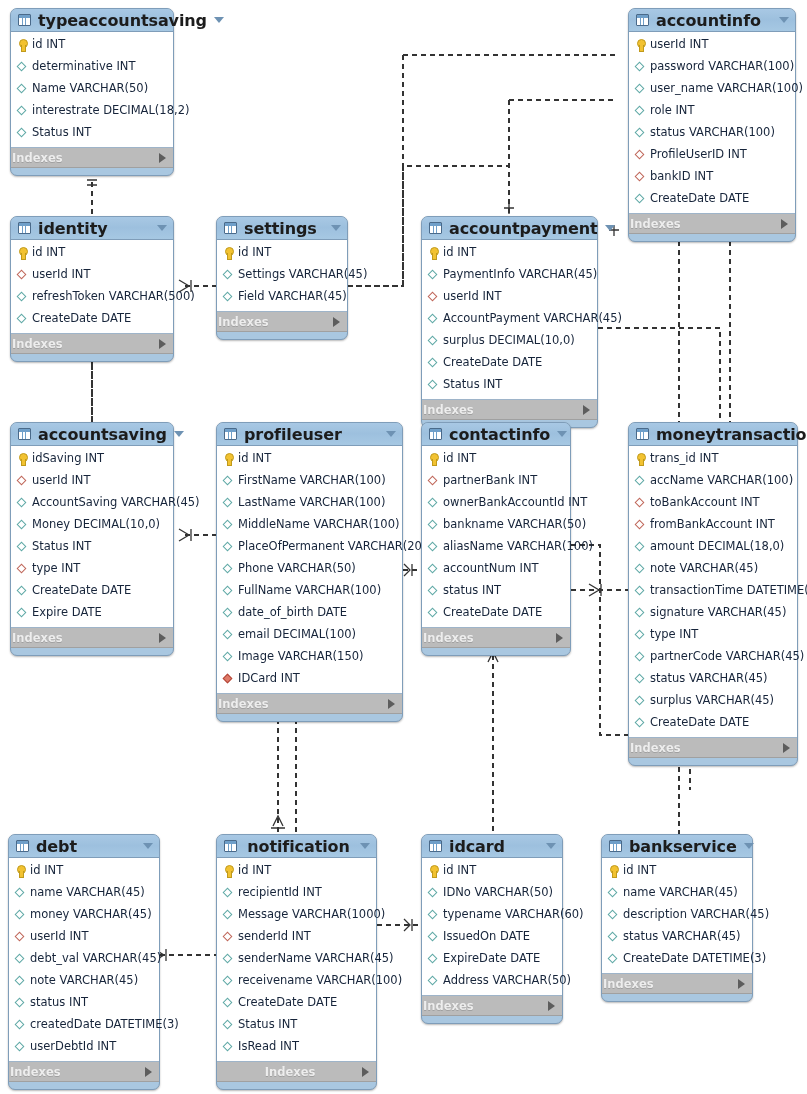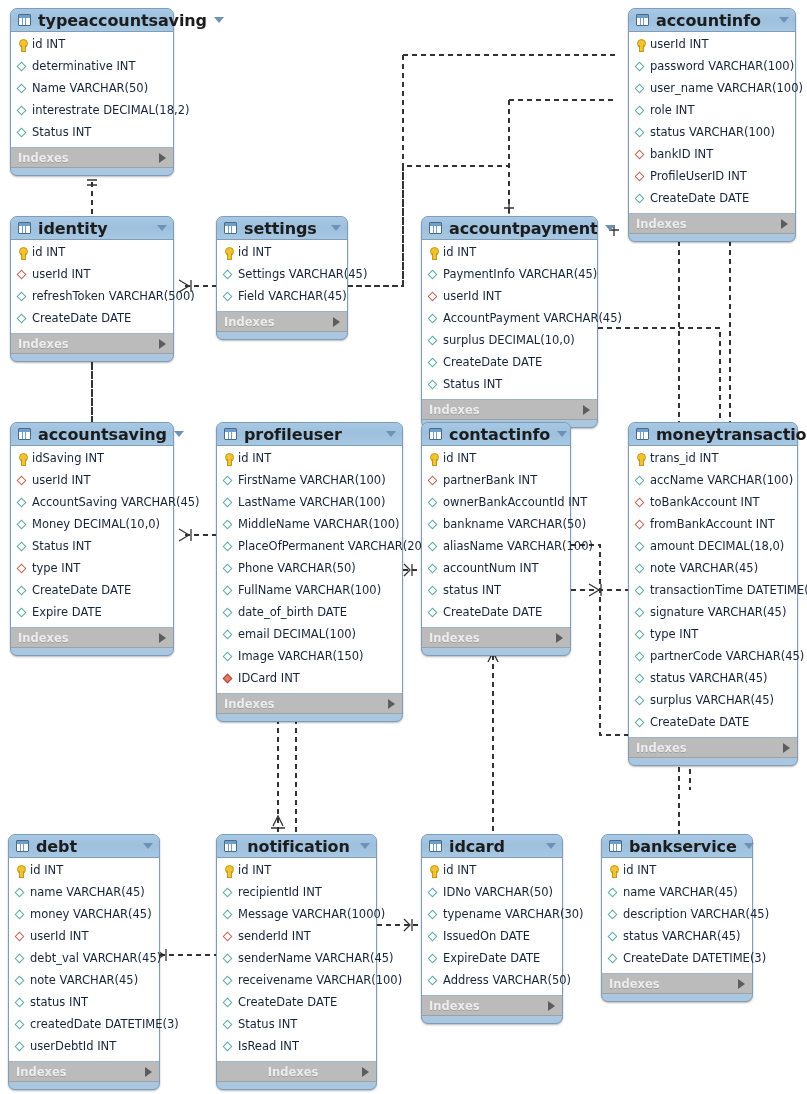--- a/index.html
+++ b/index.html
@@ -130,21 +130,21 @@
     transform: rotate(45deg);
     border: 1px solid #5fa9a6;
     background: #ffffff;
   }
   .ic-fk i { border-color: #c0675a; background: #ffffff; }
   .ic-fkf i { border-color: #b1473a; background: #e07a68; }
   .tbl-idx {
     height: 20px;
     display: flex;
     align-items: center;
-    padding: 0 7px 0 7px;
+    padding: 0 7px 0 1px;
     background: #bbbbbb;
     border-bottom: 1px solid #a0a0a0;
   }
   .idx-txt {
     font-size: 11.5px;
     font-weight: bold;
     color: #ededed;
     flex: 1 1 auto;
     text-shadow: 0 1px 0 rgba(0,0,0,0.15);
   }
@@ -298,29 +298,29 @@
           <div class="col">
             <span class="ic ic-d">
               <i></i>
             </span>
             <span class="col-txt">status VARCHAR(100)</span>
           </div>
           <div class="col">
             <span class="ic ic-d ic-fk">
               <i></i>
             </span>
+            <span class="col-txt">ProfileUserID INT</span>
+          </div>
+          <div class="col">
+            <span class="ic ic-d ic-fk">
+              <i></i>
+            </span>
             <span class="col-txt">bankID INT</span>
           </div>
           <div class="col">
-            <span class="ic ic-d ic-fk">
-              <i></i>
-            </span>
-            <span class="col-txt">ProfileUserID INT</span>
-          </div>
-          <div class="col">
             <span class="ic ic-d">
               <i></i>
             </span>
             <span class="col-txt">CreateDate DATE</span>
           </div>
         </div>
         <div class="tbl-idx">
           <span class="idx-txt">Indexes</span>
           <span class="idx-arw"></span>
         </div>
@@ -870,21 +870,21 @@
           <div class="col">
             <span class="ic ic-d">
               <i></i>
             </span>
             <span class="col-txt">IDNo VARCHAR(50)</span>
           </div>
           <div class="col">
             <span class="ic ic-d">
               <i></i>
             </span>
-            <span class="col-txt">typename VARCHAR(30)</span>
+            <span class="col-txt">typename VARCHAR(60)</span>
           </div>
           <div class="col">
             <span class="ic ic-d">
               <i></i>
             </span>
             <span class="col-txt">IssuedOn DATE</span>
           </div>
           <div class="col">
             <span class="ic ic-d">
               <i></i>

